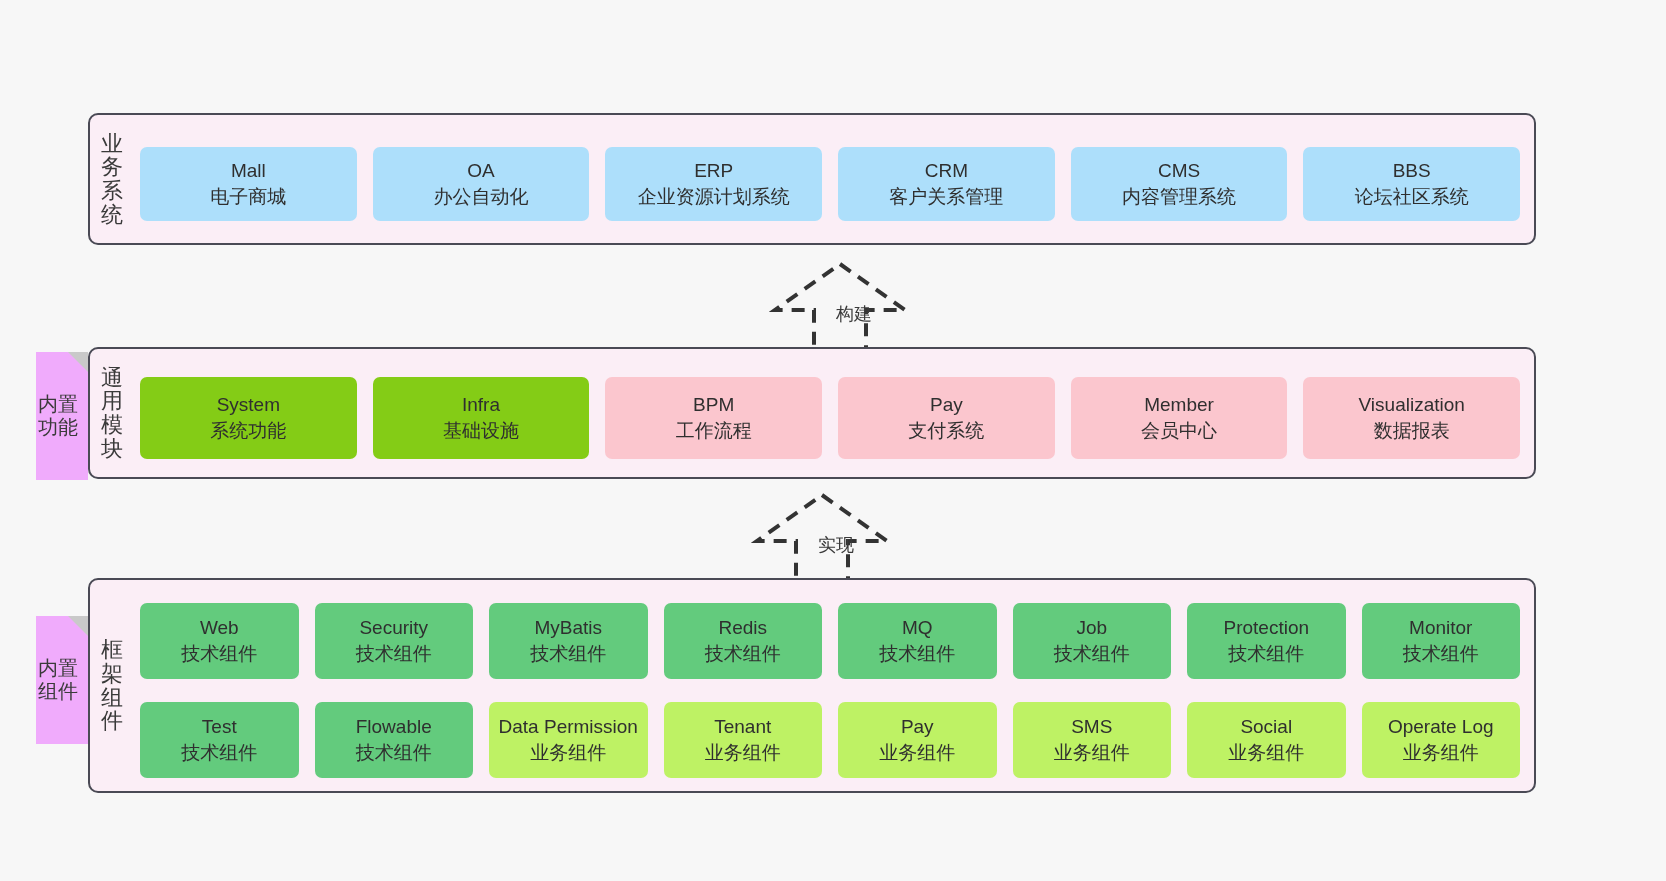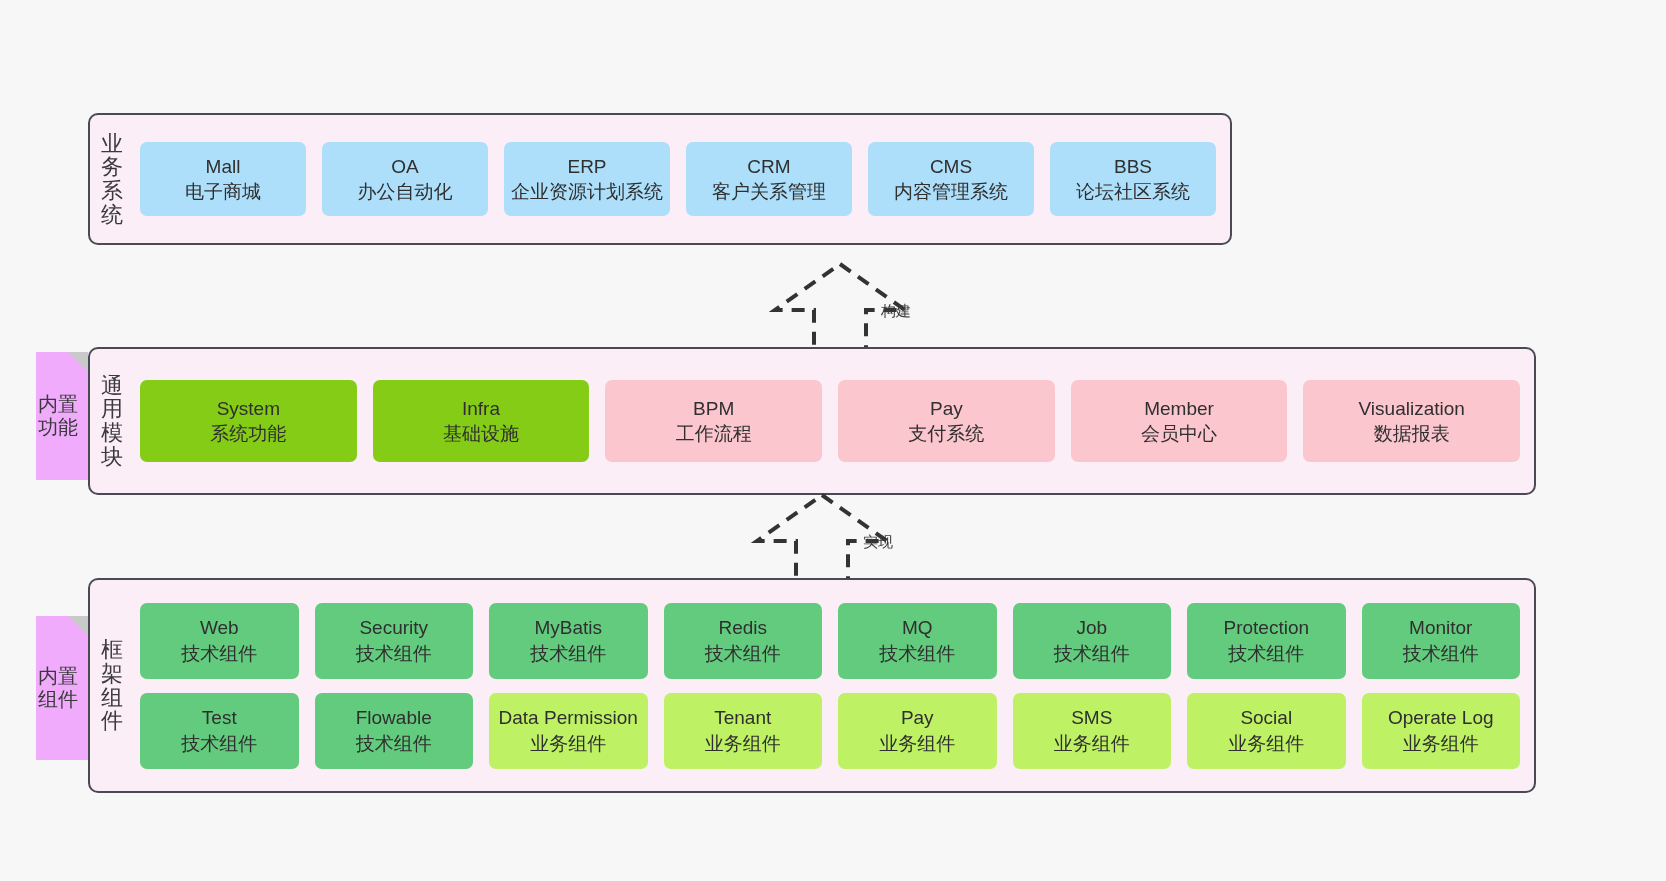--- a/index.html
+++ b/index.html
@@ -65,34 +65,35 @@
     display: flex;
     flex-direction: column;
     align-items: center;
     justify-content: center;
     text-align: center;
     font-size: 19px;
     line-height: 1.34;
     color: #2f2f2f;
     box-sizing: border-box;
     padding: 4px 6px;
+    margin-top: 9px;
   }
   .node .ln { display: block; white-space: nowrap; }
   .node .ln.wrap { white-space: normal; }
 
   
   .c-blue        { background: #addffb; }
   .c-red         { background: #84cc16; }
   .c-pink        { background: #fbc6ce; }
   .c-green       { background: #63cb7d; }
   .c-green-light { background: #bef264; }
 
   
-  #layer-business  { left: 88px;  top: 113px; width: 1144px; height: 132px; }
-  #layer-common    { left: 88px;  top: 347px; width: 1448px; height: 148px; }
+  #layer-business  { left: 88px;  top: 113px; width: 1448px; height: 132px; }
+  #layer-common    { left: 88px;  top: 347px; width: 1448px; height: 132px; }
   #layer-framework { left: 88px;  top: 578px; width: 1448px; height: 215px; }
 
   #layer-business  .node { height: 74px; }
   #layer-common    .node { height: 82px; }
   #layer-framework .node { height: 76px; }
 
   
   .note {
     position: absolute;
     width: 52px;
@@ -111,39 +112,38 @@
   .note .fold {
     position: absolute;
     top: 0;
     right: 0;
     width: 0;
     height: 0;
     border-left: 20px solid transparent;
     border-top: 20px solid #c9c9c9;
   }
   #note-common    { left: 36px; top: 352px; height: 128px; }
-  #note-framework { left: 36px; top: 616px; height: 144px; }
+  #note-framework { left: 36px; top: 616px; height: 128px; }
 
   
   .arrow {
     position: absolute;
     width: 160px;
     height: 96px;
   }
   .arrow svg { display: block; }
   .arrow .arrow-label {
     position: absolute;
     left: 50%;
     top: 44px;
     transform: translateX(-4px);
-    font-size: 15px;
+    font-size: 18px;
     color: #3a3a3a;
     background: transparent;
     white-space: nowrap;
-    margin-left: 45px;
   }
   #arrow-build { left: 760px; top: 258px; }
   #arrow-impl  { left: 742px; top: 489px; }
 </style>
 </head>
 <body>
 
 <div class="canvas">
 
   <div class="layer" id="layer-business">

